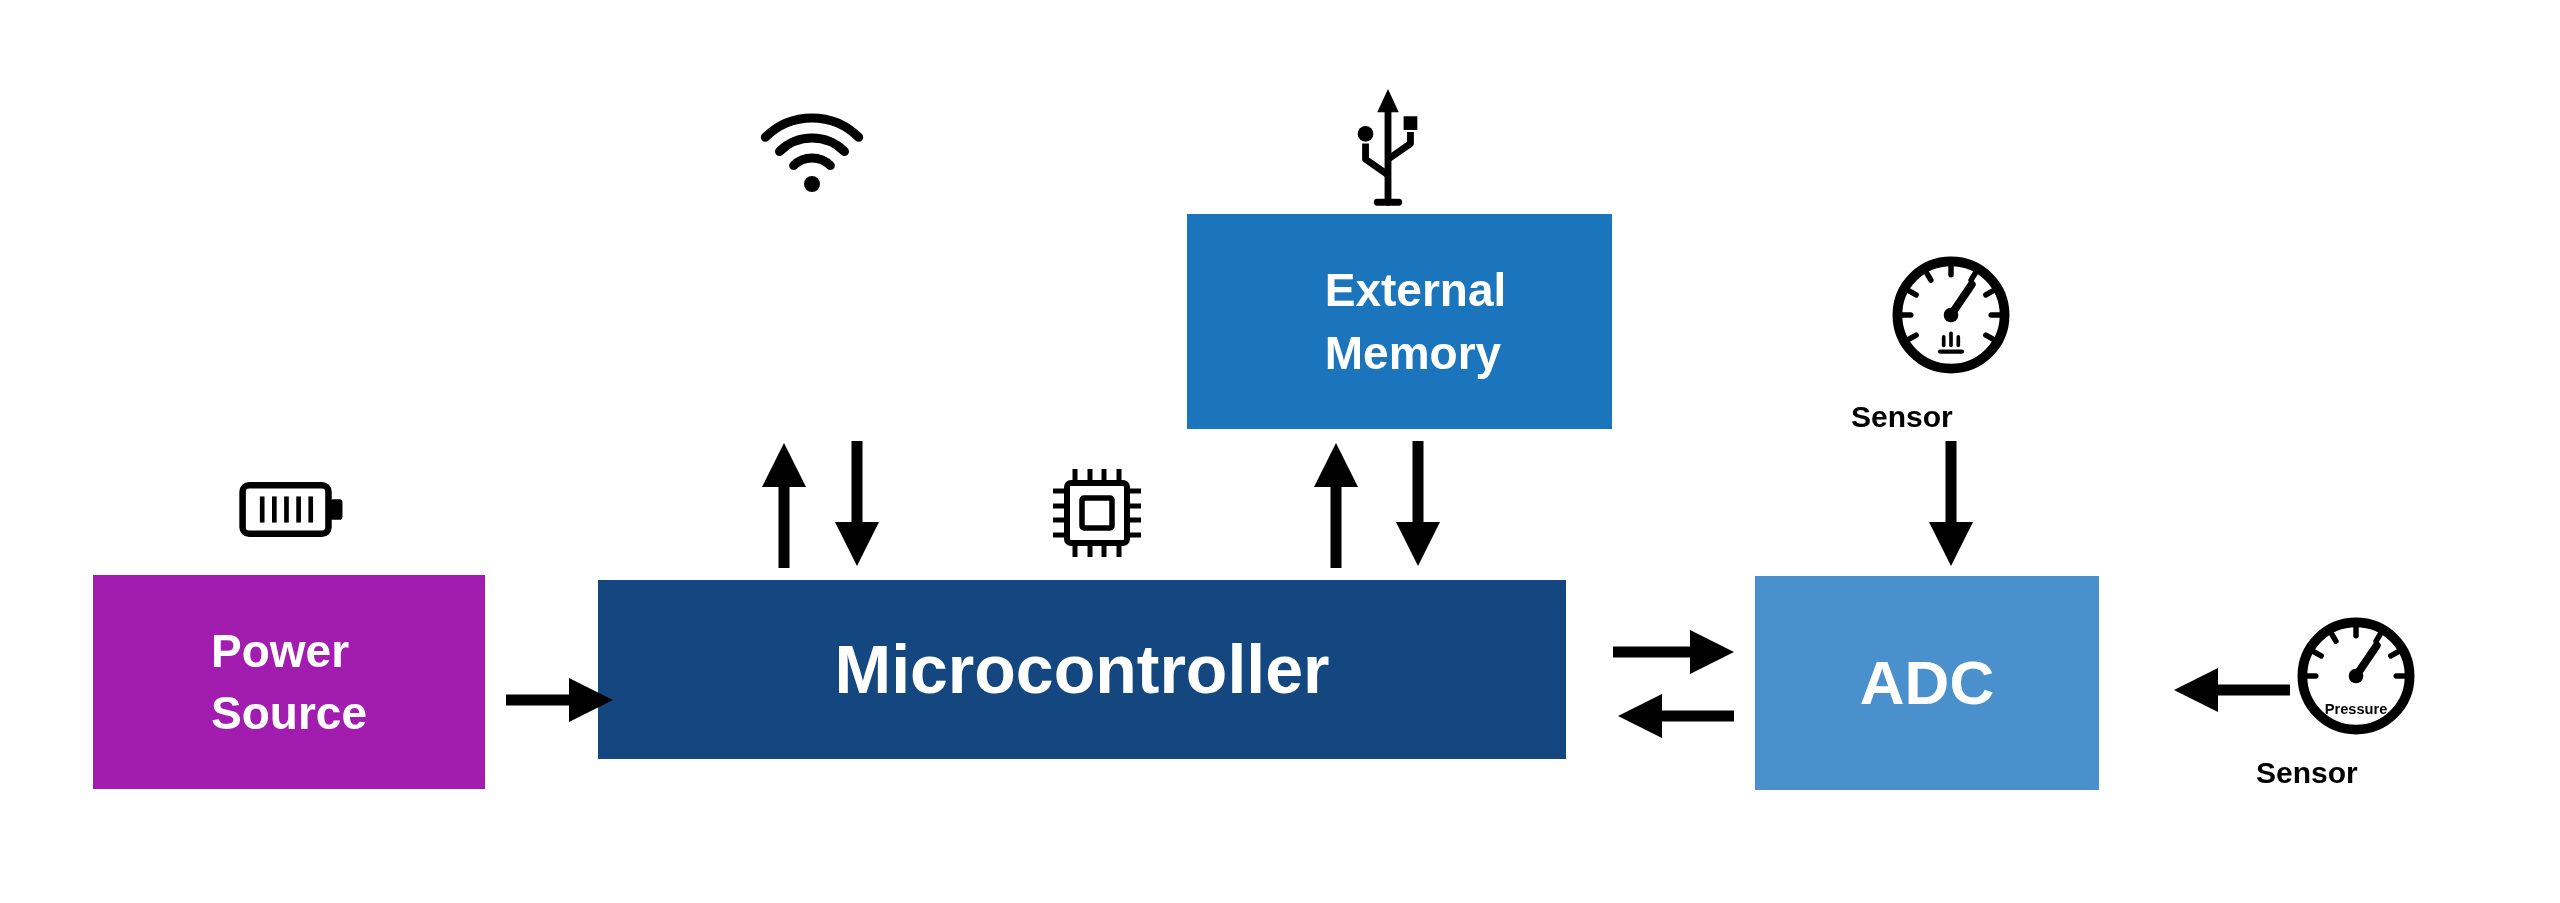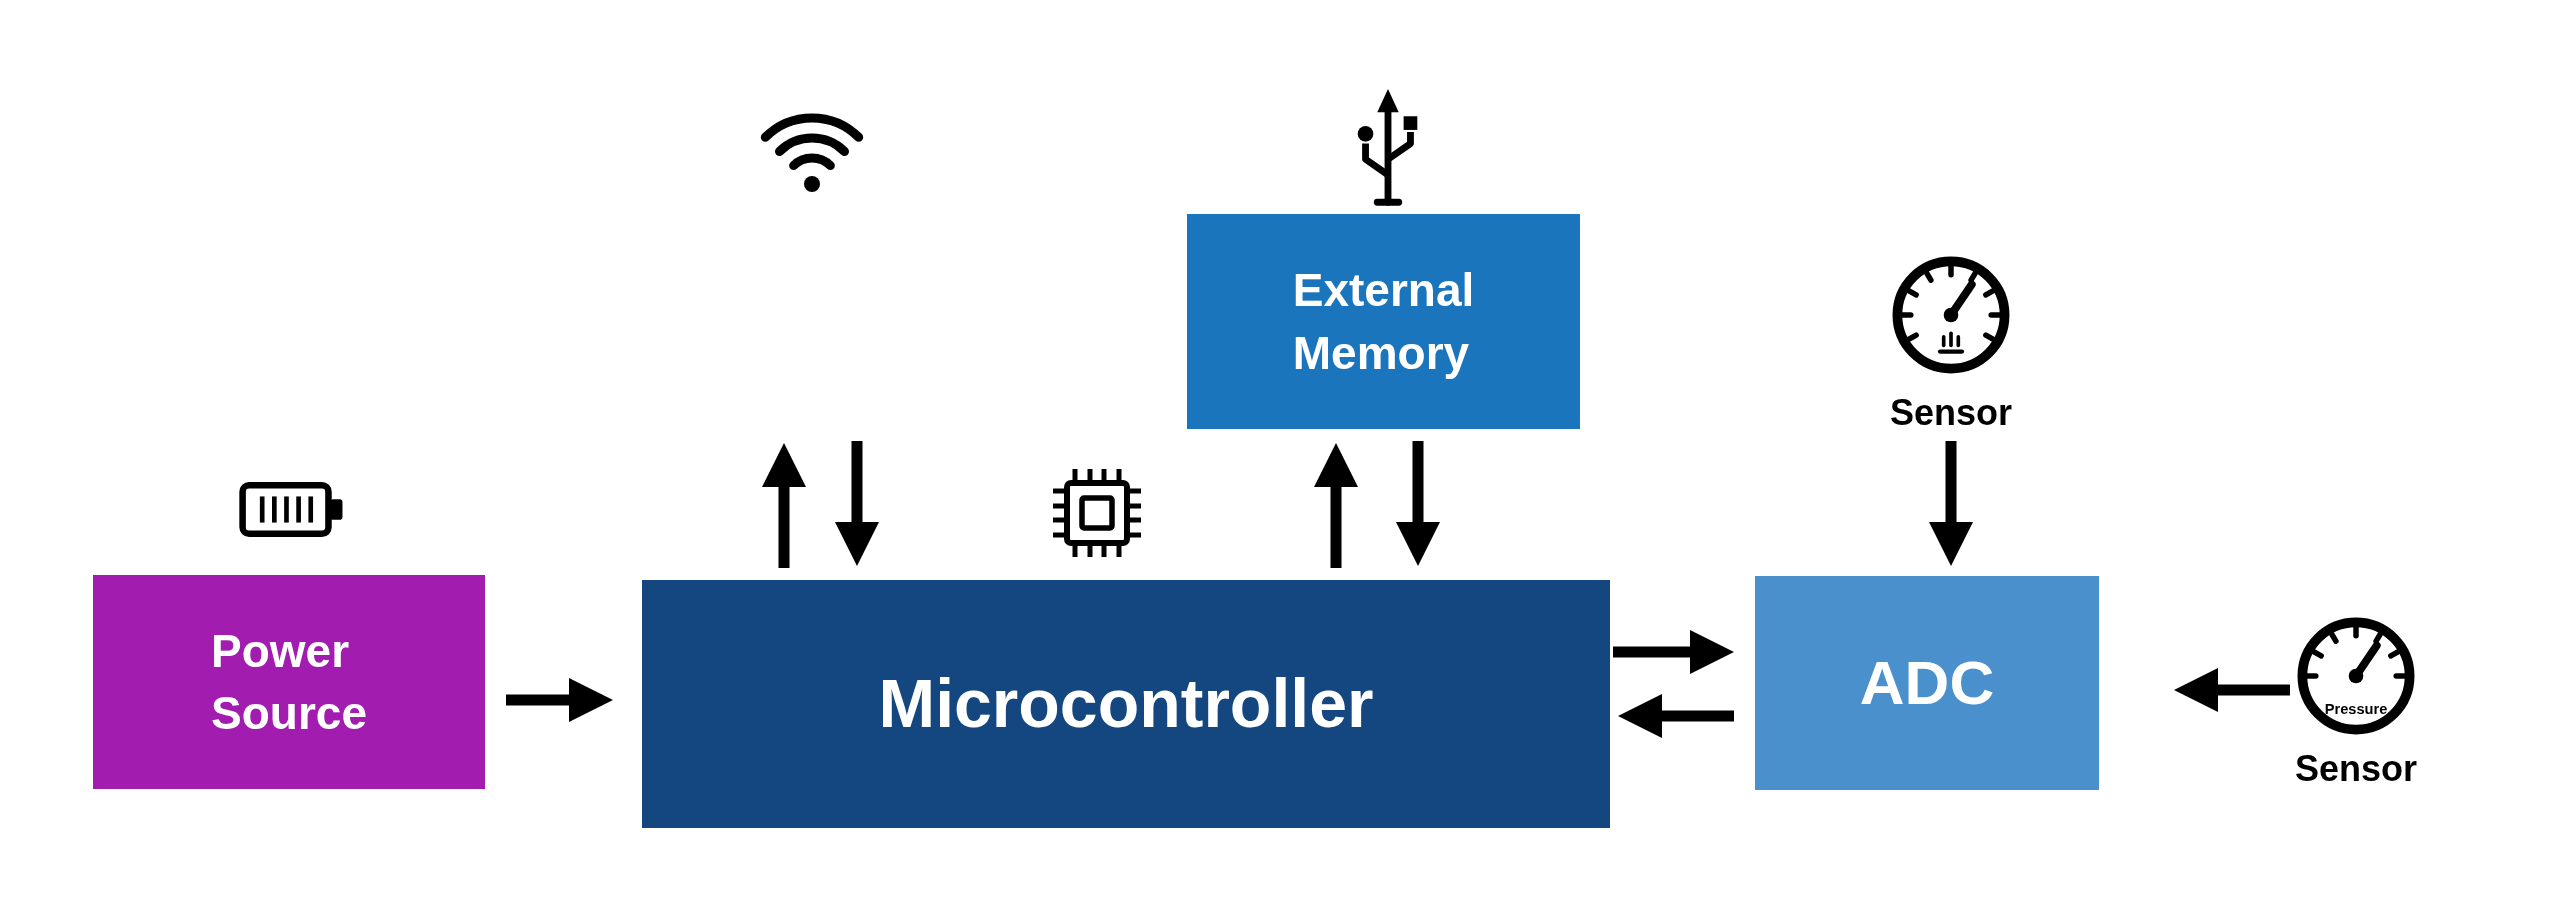--- a/index.html
+++ b/index.html
@@ -17,39 +17,40 @@
     align-items: center;
     justify-content: center;
     color: #ffffff;
     font-weight: bold;
   }
   .block .lbl { white-space: pre-line; text-align: left; line-height: 1.35; }
   .block.center .lbl { text-align: center; }
 
   .block-power        { left: 93px;   top: 575px; width: 392px; height: 214px; background: #a21caf; font-size: 46px; }
   .block-transceiver  { left: 620px;  top: 214px; width: 392px; height: 215px; background: #1b75bc; font-size: 46px; }
-  .block-memory       { left: 1187px; top: 214px; width: 393px; height: 215px; background: #1b75bc; font-size: 46px; }
-  .block-micro        { left: 642px;  top: 580px; width: 968px; height: 248px; background: #14477f; font-size: 68px; }
+  .block-memory       { left: 1187px; top: 214px; width: 393px; height: 215px; background: #1b75bc; font-size: 46px; padding-left: 32px; }
+  .block-micro        { left: 598px;  top: 580px; width: 968px; height: 179px; background: #14477f; font-size: 68px; }
   .block-adc          { left: 1755px; top: 576px; width: 344px; height: 214px; background: #4a90cc; font-size: 62px; }
 
   .icon { position: absolute; }
   .icon-battery     { left: 237px;  top: 472px; width: 112px; height: 75px; }
   .icon-wifi        { left: 742px;  top: 95px;  width: 140px; height: 102px; }
   .icon-chip        { left: 1037px; top: 453px; width: 120px; height: 120px; }
   .icon-usb         { left: 1339px; top: 85px;  width: 98px;  height: 127px; }
   .icon-gauge-top   { left: 1884px; top: 248px; width: 134px; height: 134px; }
   .icon-gauge-right { left: 2289px; top: 609px; width: 134px; height: 134px; }
 
   .sensor-label {
     position: absolute;
     width: 200px;
-    text-align: center;
-    font-size: 36px;
+    text-align: left;
+    font-size: 30px;
     font-weight: bold;
     color: #000000;
+    margin-top: 8px;
   }
   .label-sensor-top   { left: 1851px; top: 392px; }
   .label-sensor-right { left: 2256px; top: 748px; }
 
   .arrows {
     position: absolute;
     left: 0; top: 0;
     width: 2560px; height: 903px;
     pointer-events: none;
   }

